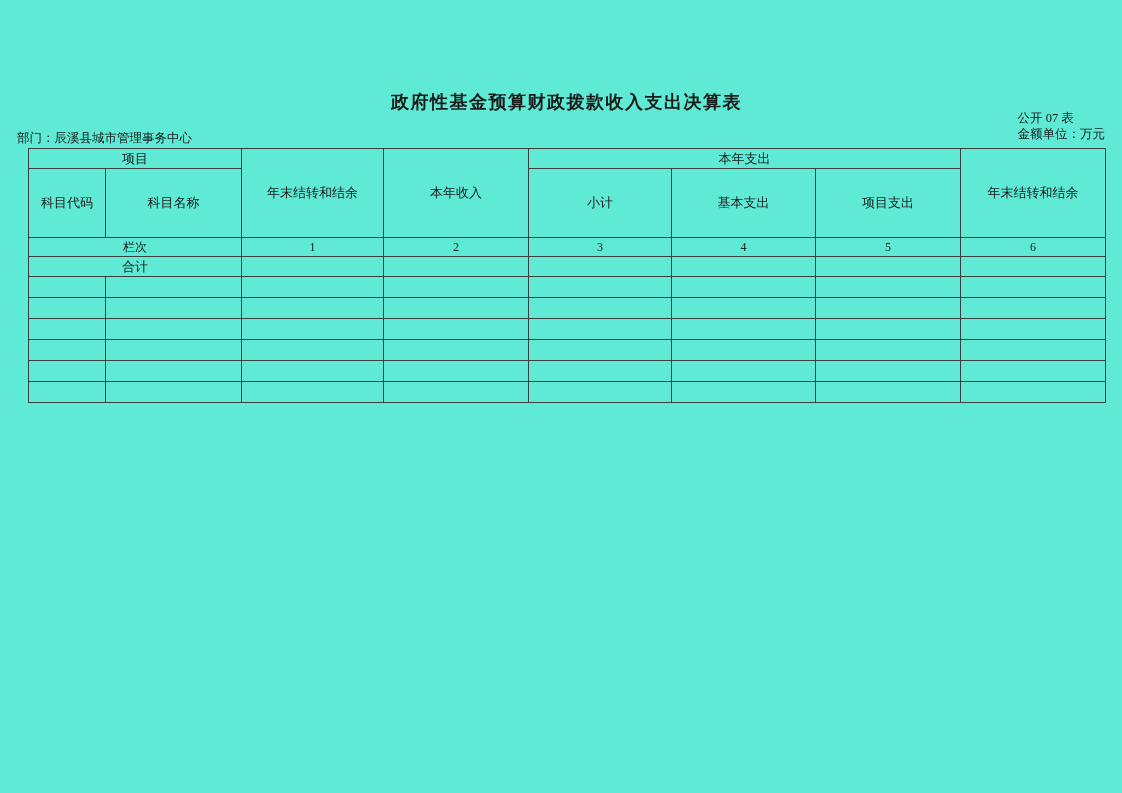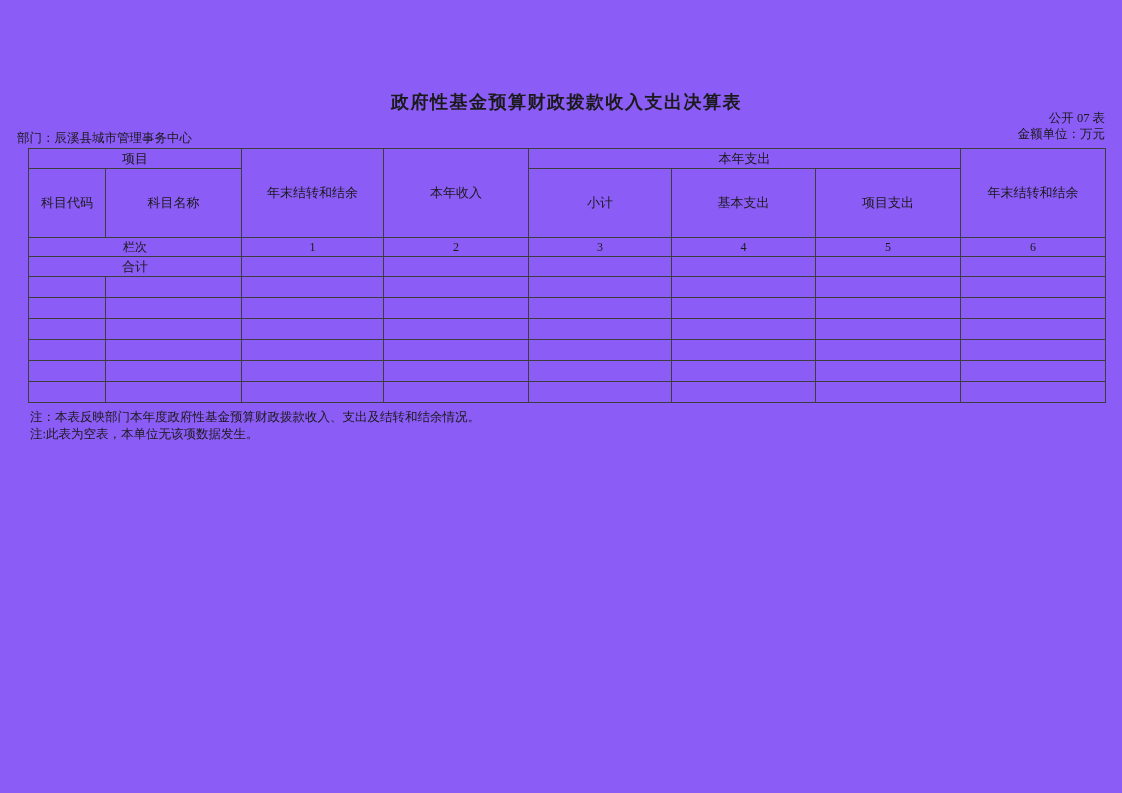--- a/index.html
+++ b/index.html
@@ -1,41 +1,41 @@
 <!DOCTYPE html>
 <html><head>
 <meta charset="utf-8">
 <style>
   * { margin: 0; padding: 0; box-sizing: border-box; }
   html, body { background: #ffffff; }
   .page {
     position: relative;
     width: 1122px;
     height: 793px;
-    background: #8b5cf6;
+    background: #5eead4;
     font-family: "Liberation Serif", "DejaVu Serif", serif;
     color: #1a1a1a;
     overflow: hidden;
   }
   .doc-title {
     position: absolute;
     top: 90px;
     left: 28px;
     width: 1077px;
     text-align: center;
     font-size: 18px;
     font-weight: bold;
     letter-spacing: 1.5px;
     color: #1a1a1a;
   }
   .meta-right {
     position: absolute;
     top: 110px;
     right: 17px;
-    text-align: right;
+    text-align: left;
     font-size: 12.5px;
     line-height: 16px;
     color: #1a1a1a;
   }
   .dept-line {
     position: absolute;
     top: 130px;
     left: 17px;
     font-size: 12.5px;
     color: #1a1a1a;
@@ -186,18 +186,14 @@
           <td></td>
           <td></td>
           <td></td>
           <td></td>
           <td></td>
           <td></td>
       </tr>
     </tbody>
   </table>
 
-  <div class="notes">
-    <div>注：本表反映部门本年度政府性基金预算财政拨款收入、支出及结转和结余情况。</div>
-    <div>注:此表为空表，本单位无该项数据发生。</div>
-  </div>
 
 </div>
 
 </body></html>

